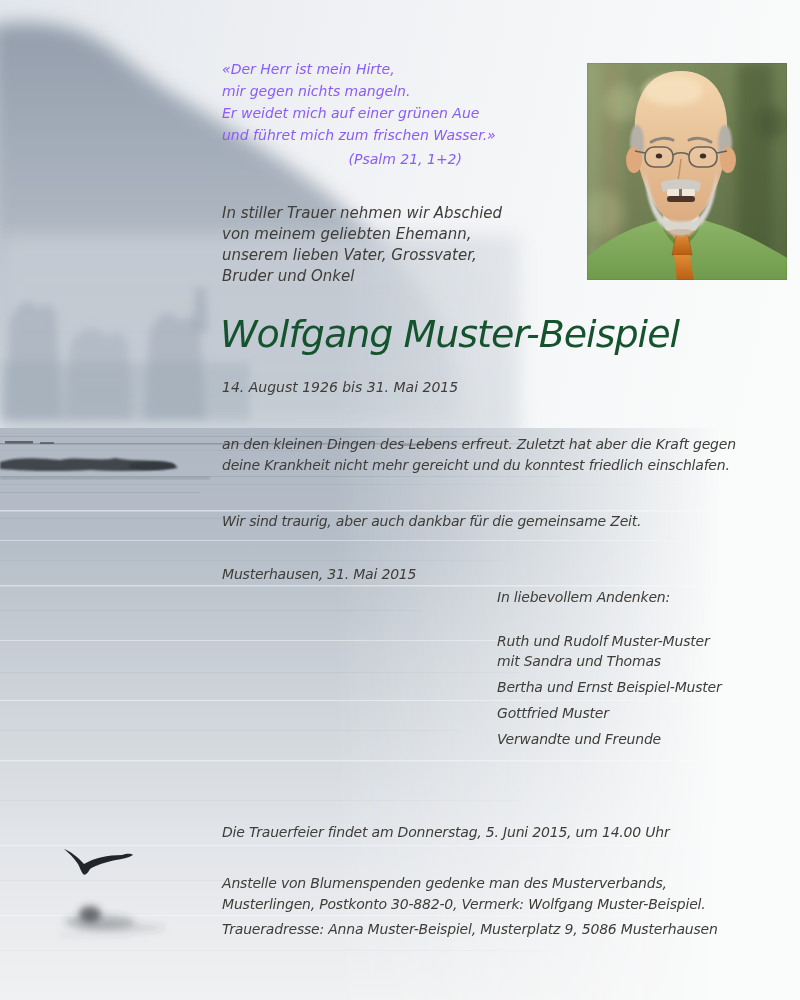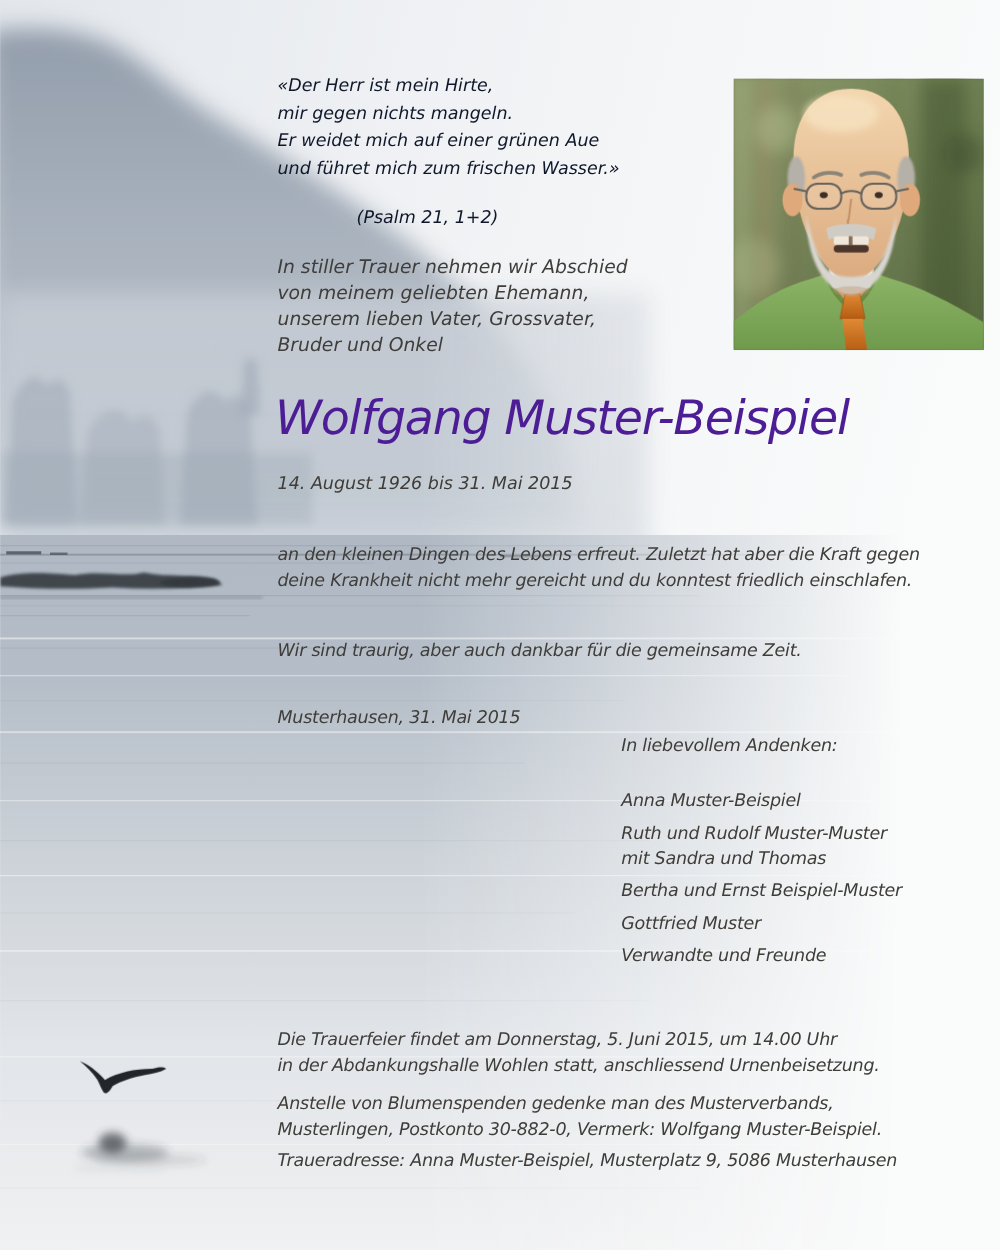--- a/index.html
+++ b/index.html
@@ -4,28 +4,28 @@
 <style>
   html,body{margin:0;padding:0;background:#fff;}
   .card{
     position:relative;width:800px;height:1000px;overflow:hidden;background:#f7f8f9;
     font-family:"DejaVu Sans",sans-serif;font-style:italic;color:#3f3d39;
   }
   .abs{position:absolute;}
   .line{white-space:nowrap;}
   svg{display:block;}
 
-  .quote{left:222px;top:58px;width:240px;font-size:14px;line-height:22px;color:#0f172a;}
-  .quote .attribution{text-align:center;margin-top:17px;}
+  .quote{left:222px;top:58px;width:240px;font-size:14px;line-height:22px;color:#8b5cf6;}
+  .quote .attribution{text-align:right;margin-top:2px;}
 
   .portrait{left:587px;top:63px;width:200px;height:217px;}
 
   .intro{left:222px;top:203px;font-size:15px;line-height:21px;font-style:italic;}
 
-  .name{left:220px;top:314px;font-size:38px;line-height:1.1;letter-spacing:-1px;color:#4c1d95;}
+  .name{left:220px;top:314px;font-size:38px;line-height:1.1;letter-spacing:-1px;color:#14532d;}
 
   .dates{left:222px;top:377px;font-size:14px;line-height:20px;}
 
   .body-par{font-size:14px;line-height:21px;letter-spacing:-0.2px;}
   .p1{left:222px;top:434px;}
   .p2{left:222px;top:511px;}
   .placedate{left:222px;top:564px;}
 
   .memoriam{left:497px;top:587px;font-size:14px;line-height:20px;letter-spacing:-0.2px;}
   .mem-heading{margin-bottom:24px;}
@@ -273,40 +273,36 @@
     <div class="line">deine Krankheit nicht mehr gereicht und du konntest friedlich einschlafen.</div>
   </div>
 
   <div class="abs body-par p2 line">Wir sind traurig, aber auch dankbar für die gemeinsame Zeit.</div>
 
   <div class="abs body-par placedate line">Musterhausen, 31. Mai 2015</div>
 
   <div class="abs memoriam">
     <div class="mem-heading line">In liebevollem Andenken:</div>
     <div class="mem-entry">
-      <div class="line">Anna Muster-Beispiel</div>
-    </div>
-    <div class="mem-entry">
       <div class="line">Ruth und Rudolf Muster-Muster</div>
       <div class="line">mit Sandra und Thomas</div>
     </div>
     <div class="mem-entry">
       <div class="line">Bertha und Ernst Beispiel-Muster</div>
     </div>
     <div class="mem-entry">
       <div class="line">Gottfried Muster</div>
     </div>
     <div class="mem-entry">
       <div class="line">Verwandte und Freunde</div>
     </div>
   </div>
 
   <div class="abs body-par service">
     <div class="line">Die Trauerfeier findet am Donnerstag, 5. Juni 2015, um 14.00 Uhr</div>
-    <div class="line">in der Abdankungshalle Wohlen statt, anschliessend Urnenbeisetzung.</div>
   </div>
   <div class="abs body-par donations">
     <div class="line">Anstelle von Blumenspenden gedenke man des Musterverbands,</div>
     <div class="line">Musterlingen, Postkonto 30-882-0, Vermerk: Wolfgang Muster-Beispiel.</div>
   </div>
   <div class="abs body-par address line">Traueradresse: Anna Muster-Beispiel, Musterplatz 9, 5086 Musterhausen</div>
 
 </div>
 
 </body></html>

